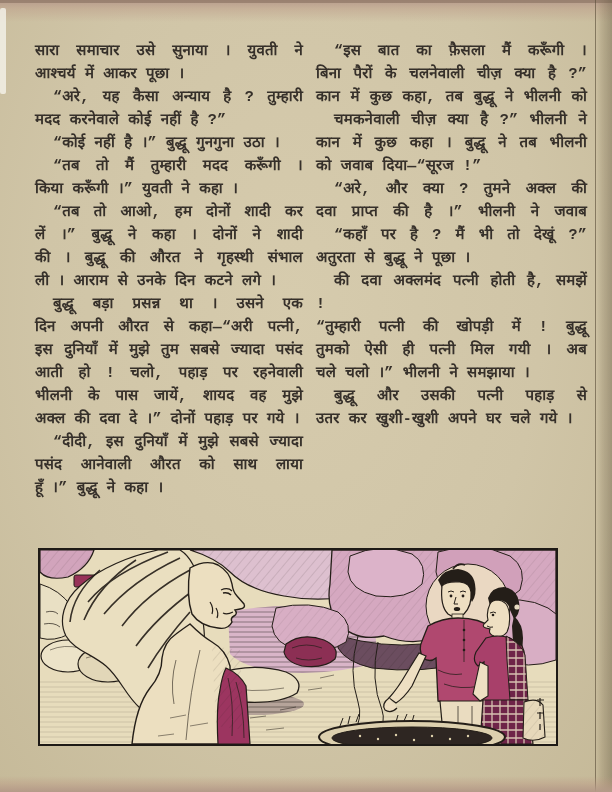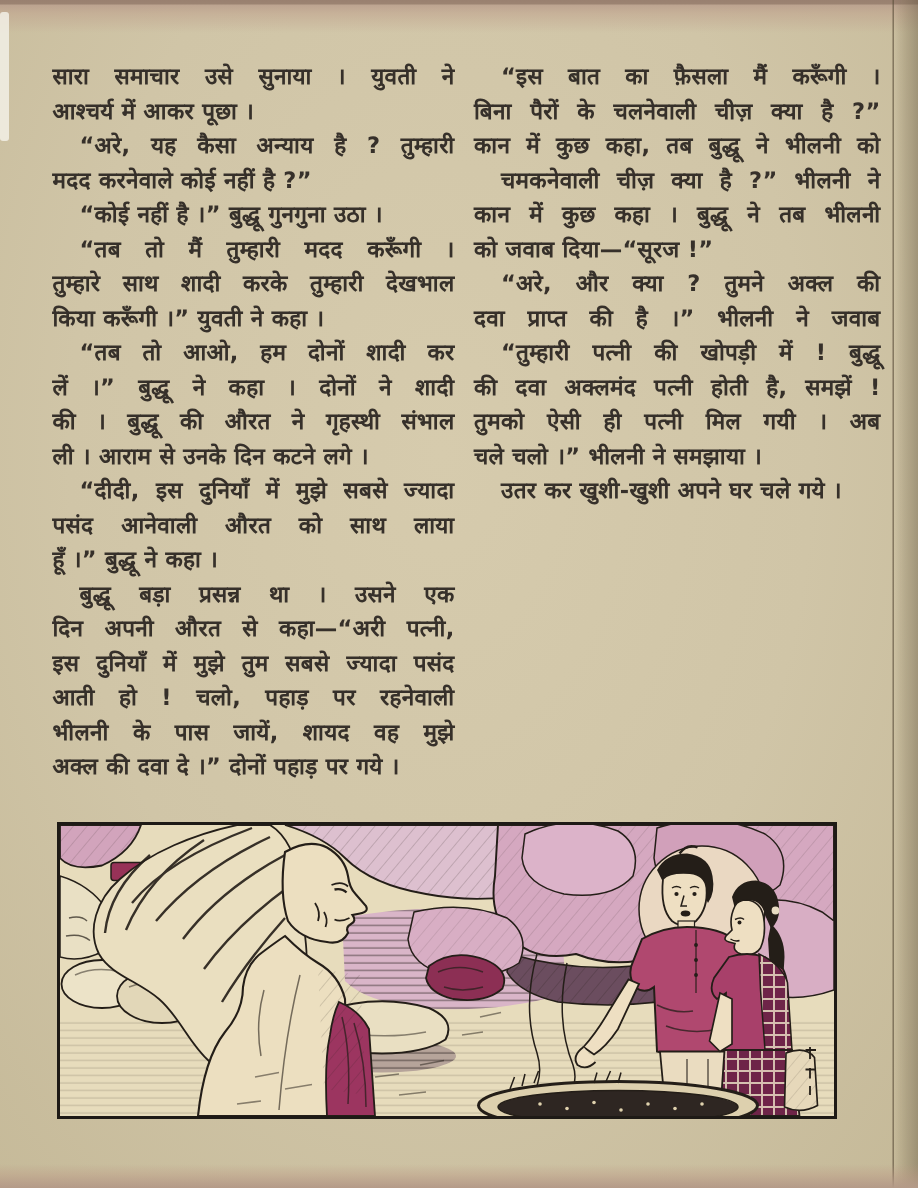--- a/index.html
+++ b/index.html
@@ -20,21 +20,21 @@
     background:linear-gradient(90deg, rgba(118,104,78,0) 0%, rgba(118,104,78,.25) 45%, rgba(96,84,62,.4) 100%);
     border-left:1px solid rgba(84,72,52,.38);}
   .edge-bottom{position:absolute;left:0;right:0;bottom:0;height:16px;
     background:linear-gradient(0deg,#b49a88 0%, rgba(186,152,132,.4) 55%, rgba(186,152,132,0) 100%);}
   .edge-left-sliver{position:absolute;left:0;top:8px;width:6px;height:86px;
     background:rgba(242,240,230,.85);border-radius:2px;}
   
   .col{position:absolute;top:40px;color:#36302a;}
   .col-left{left:35px;width:268px;}
   .col-right{left:316px;width:271px;}
-  .para{margin:0;}
+  .para{margin:0;font-family:Liberation Mono, monospace;}
   .line{
     font-size:15px;line-height:23px;font-weight:600;
     text-align:justify;text-align-last:justify;
     letter-spacing:.2px;
   }
   .line.end{text-align-last:left;}
   .para.indent .line:first-child{text-indent:18px;}
   
   .illo{
     position:absolute;left:38px;top:548px;width:520px;height:198px;
@@ -57,65 +57,69 @@
       </div>
       <div class="para indent">
         <div class="line">“अरे, यह कैसा अन्याय है ?  तुम्हारी</div>
         <div class="line end">मदद करनेवाले कोई नहीं है ?”</div>
       </div>
       <div class="para indent">
         <div class="line end">“कोई नहीं है ।”  बुद्धू गुनगुना उठा ।</div>
       </div>
       <div class="para indent">
         <div class="line">“तब तो मैं तुम्हारी मदद करूँगी ।</div>
-        <div class="line">तुम्हारे साथ शादी करके तुम्हारी देखभाल</div>
         <div class="line end">किया करूँगी ।”  युवती ने कहा ।</div>
       </div>
       <div class="para indent">
         <div class="line">“तब तो आओ, हम दोनों शादी कर</div>
         <div class="line">लें ।”  बुद्धू ने कहा ।  दोनों ने शादी</div>
         <div class="line">की ।  बुद्धू की औरत ने गृहस्थी संभाल</div>
         <div class="line end">ली ।  आराम से उनके दिन कटने लगे ।</div>
-      </div>
-      <div class="para indent">
-        <div class="line">“दीदी, इस दुनियाँ में मुझे सबसे ज्यादा</div>
-        <div class="line">पसंद आनेवाली औरत को साथ लाया</div>
-        <div class="line end">हूँ ।”  बुद्धू ने कहा ।</div>
       </div>
       <div class="para indent">
         <div class="line">बुद्धू बड़ा प्रसन्न था ।  उसने एक</div>
         <div class="line">दिन अपनी औरत से कहा—“अरी पत्नी,</div>
         <div class="line">इस दुनियाँ में मुझे तुम सबसे ज्यादा पसंद</div>
         <div class="line">आती हो !  चलो, पहाड़ पर रहनेवाली</div>
         <div class="line">भीलनी के पास जायें, शायद वह मुझे</div>
         <div class="line end">अक्ल की दवा दे ।”  दोनों पहाड़ पर गये ।</div>
       </div>
+      <div class="para indent">
+        <div class="line">“दीदी, इस दुनियाँ में मुझे सबसे ज्यादा</div>
+        <div class="line">पसंद आनेवाली औरत को साथ लाया</div>
+        <div class="line end">हूँ ।”  बुद्धू ने कहा ।</div>
+      </div>
     </div>
   <div class="col col-right">
       <div class="para indent">
         <div class="line">“इस बात का फ़ैसला मैं करूँगी ।</div>
         <div class="line">बिना पैरों के चलनेवाली चीज़ क्या है ?”</div>
         <div class="line">कान में कुछ कहा, तब बुद्धू ने भीलनी को</div>
       </div>
       <div class="para indent">
         <div class="line">चमकनेवाली चीज़ क्या है ?”  भीलनी ने</div>
         <div class="line">कान में कुछ कहा ।  बुद्धू ने तब भीलनी</div>
         <div class="line end">को जवाब दिया—“सूरज !”</div>
       </div>
       <div class="para indent">
         <div class="line">“अरे, और क्या ?  तुमने अक्ल की</div>
         <div class="line">दवा प्राप्त की है ।”  भीलनी ने जवाब</div>
       </div>
       <div class="para indent">
+        <div class="line">“कहाँ पर है ?  मैं भी तो देखूं ?”</div>
+        <div class="line end">अतुरता से बुद्धू ने पूछा ।</div>
+      </div>
+      <div class="para indent">
+        <div class="line">की दवा अक्लमंद पत्नी होती है, समझें !</div>
         <div class="line">“तुम्हारी पत्नी की खोपड़ी में !  बुद्धू</div>
-        <div class="line">की दवा अक्लमंद पत्नी होती है, समझें !</div>
         <div class="line">तुमको ऐसी ही पत्नी मिल गयी ।  अब</div>
         <div class="line end">चले चलो ।”  भीलनी ने समझाया ।</div>
       </div>
       <div class="para indent">
+        <div class="line">बुद्धू और उसकी पत्नी पहाड़ से</div>
         <div class="line end">उतर कर खुशी-खुशी अपने घर चले गये ।</div>
       </div>
     </div>
 
   <div class="illo">
     <svg viewBox="0 0 516 194" preserveAspectRatio="none">
       <defs>
         <pattern id="hd" width="7" height="7" patternUnits="userSpaceOnUse" patternTransform="rotate(40)">
           <line x1="0" y1="0" x2="0" y2="7" stroke="#241e18" stroke-width="1" opacity="0.45"></line>
         </pattern>

